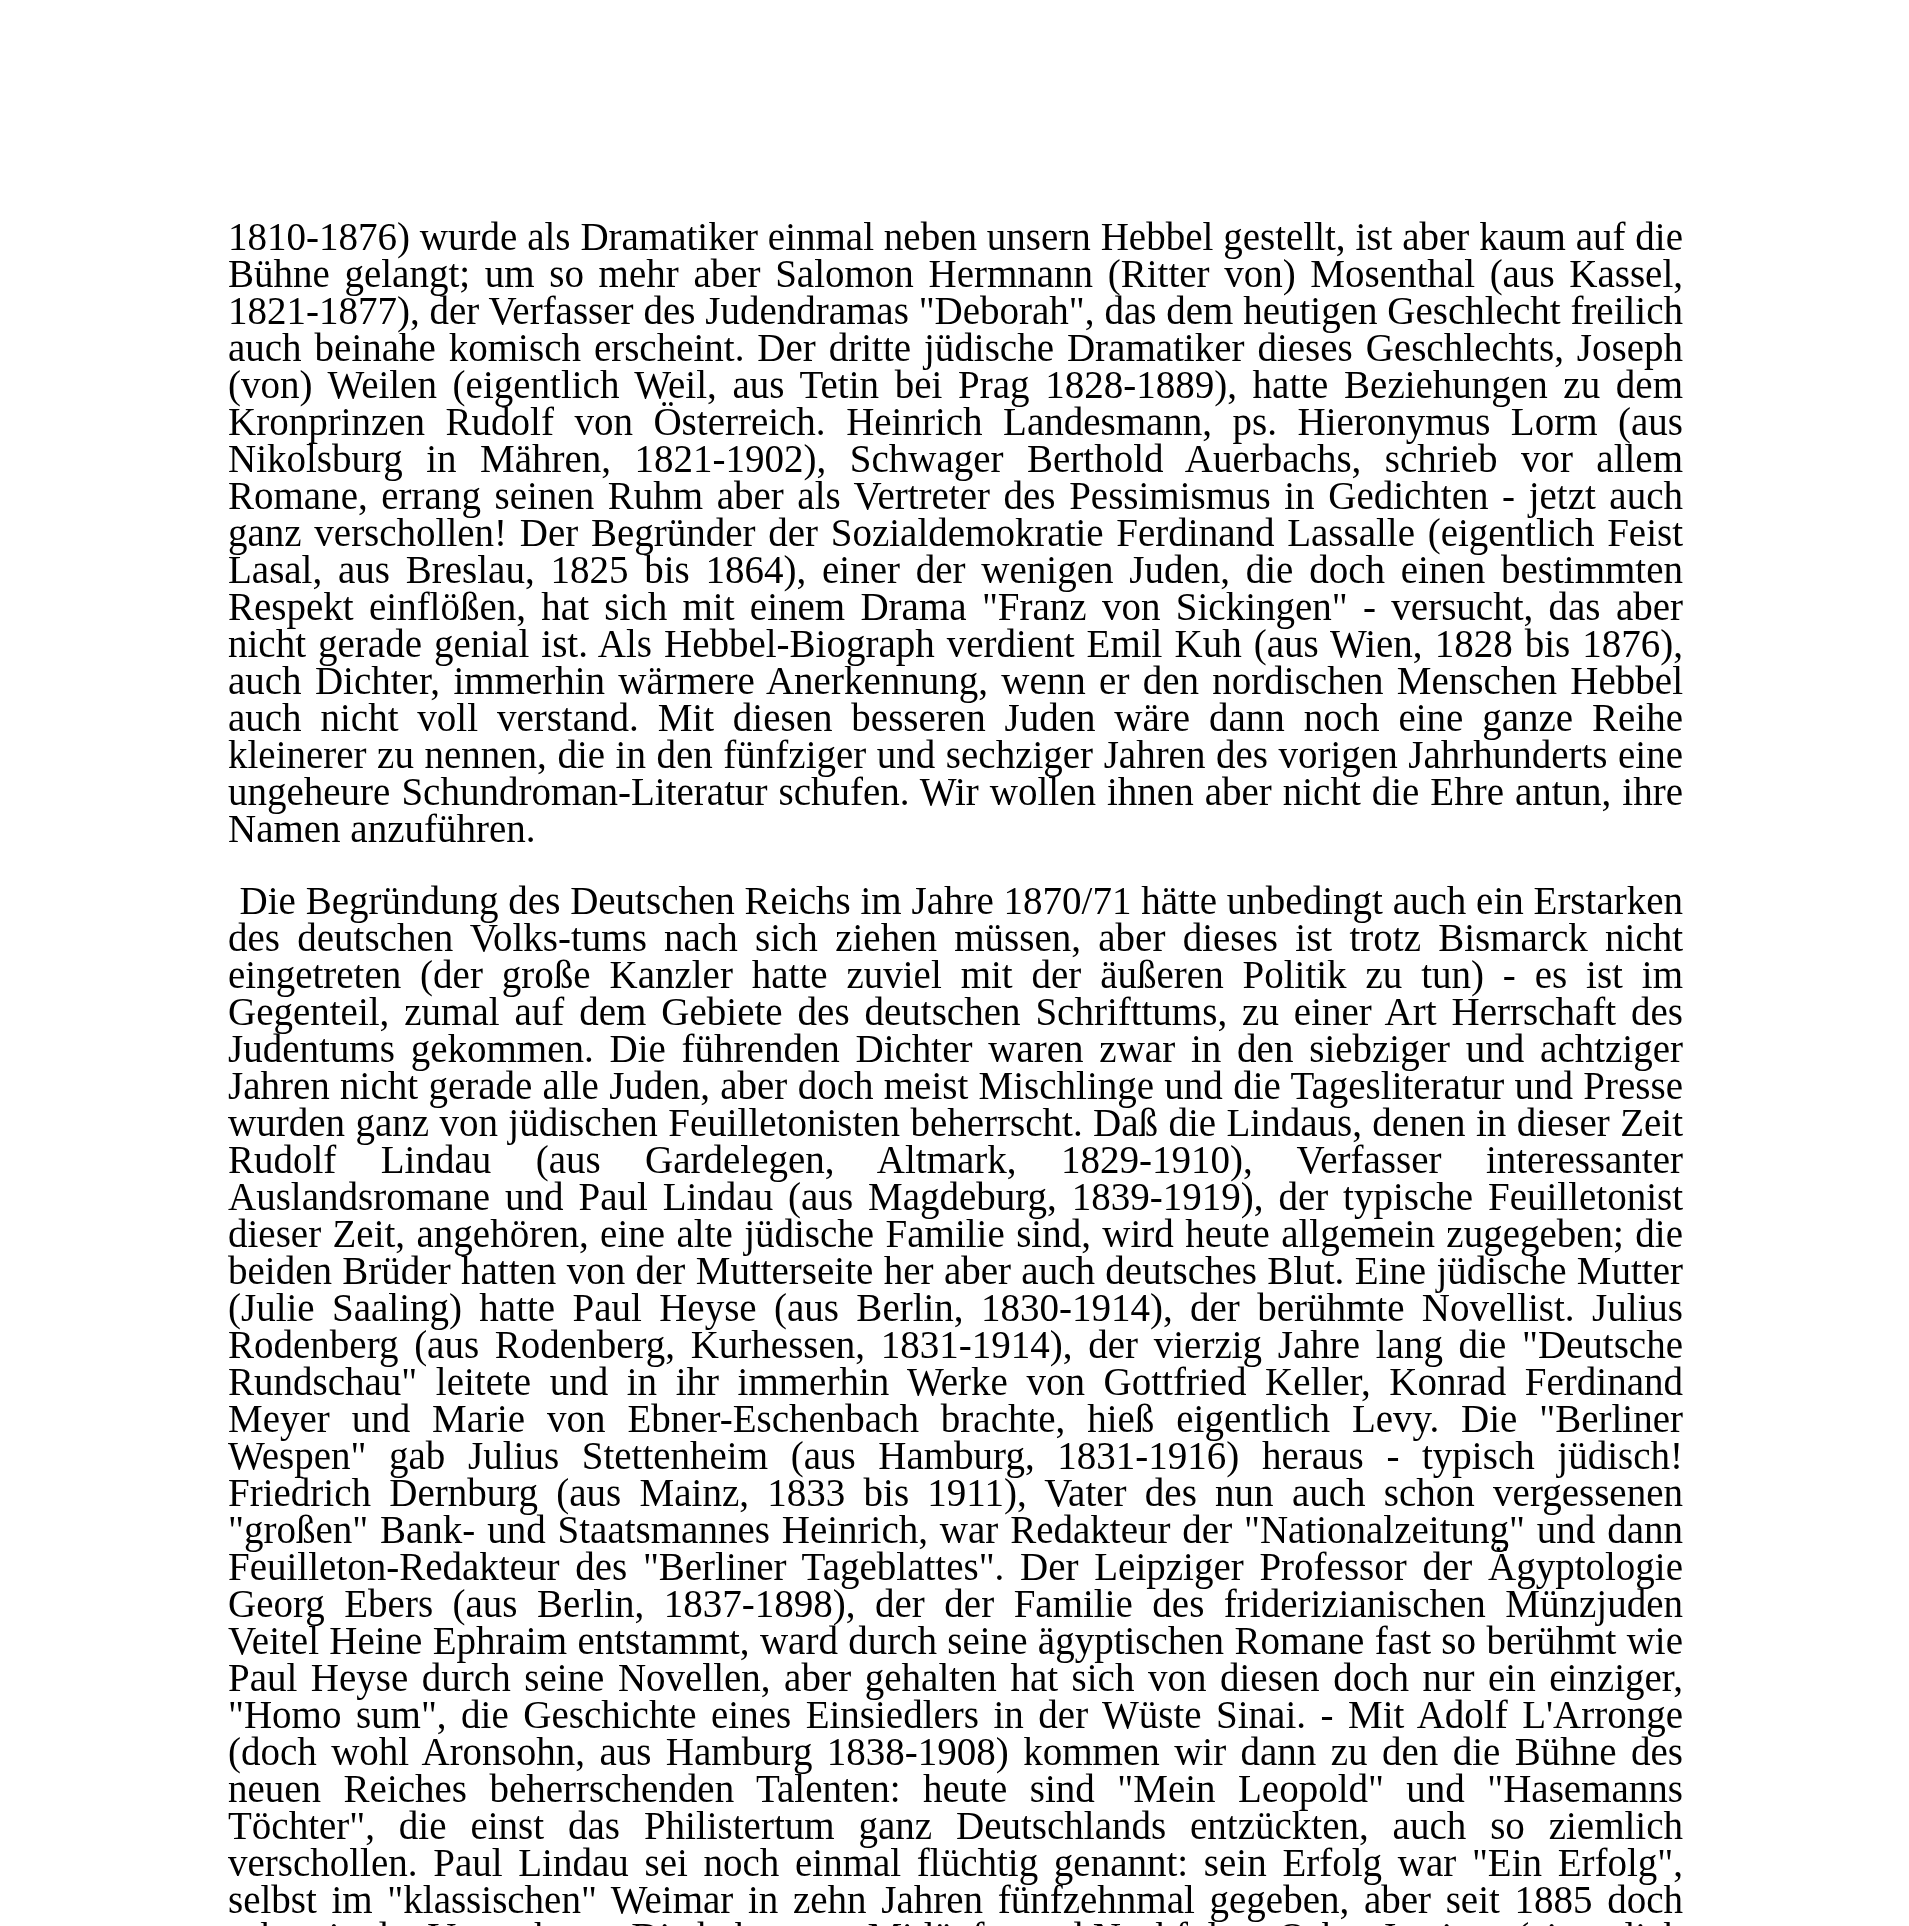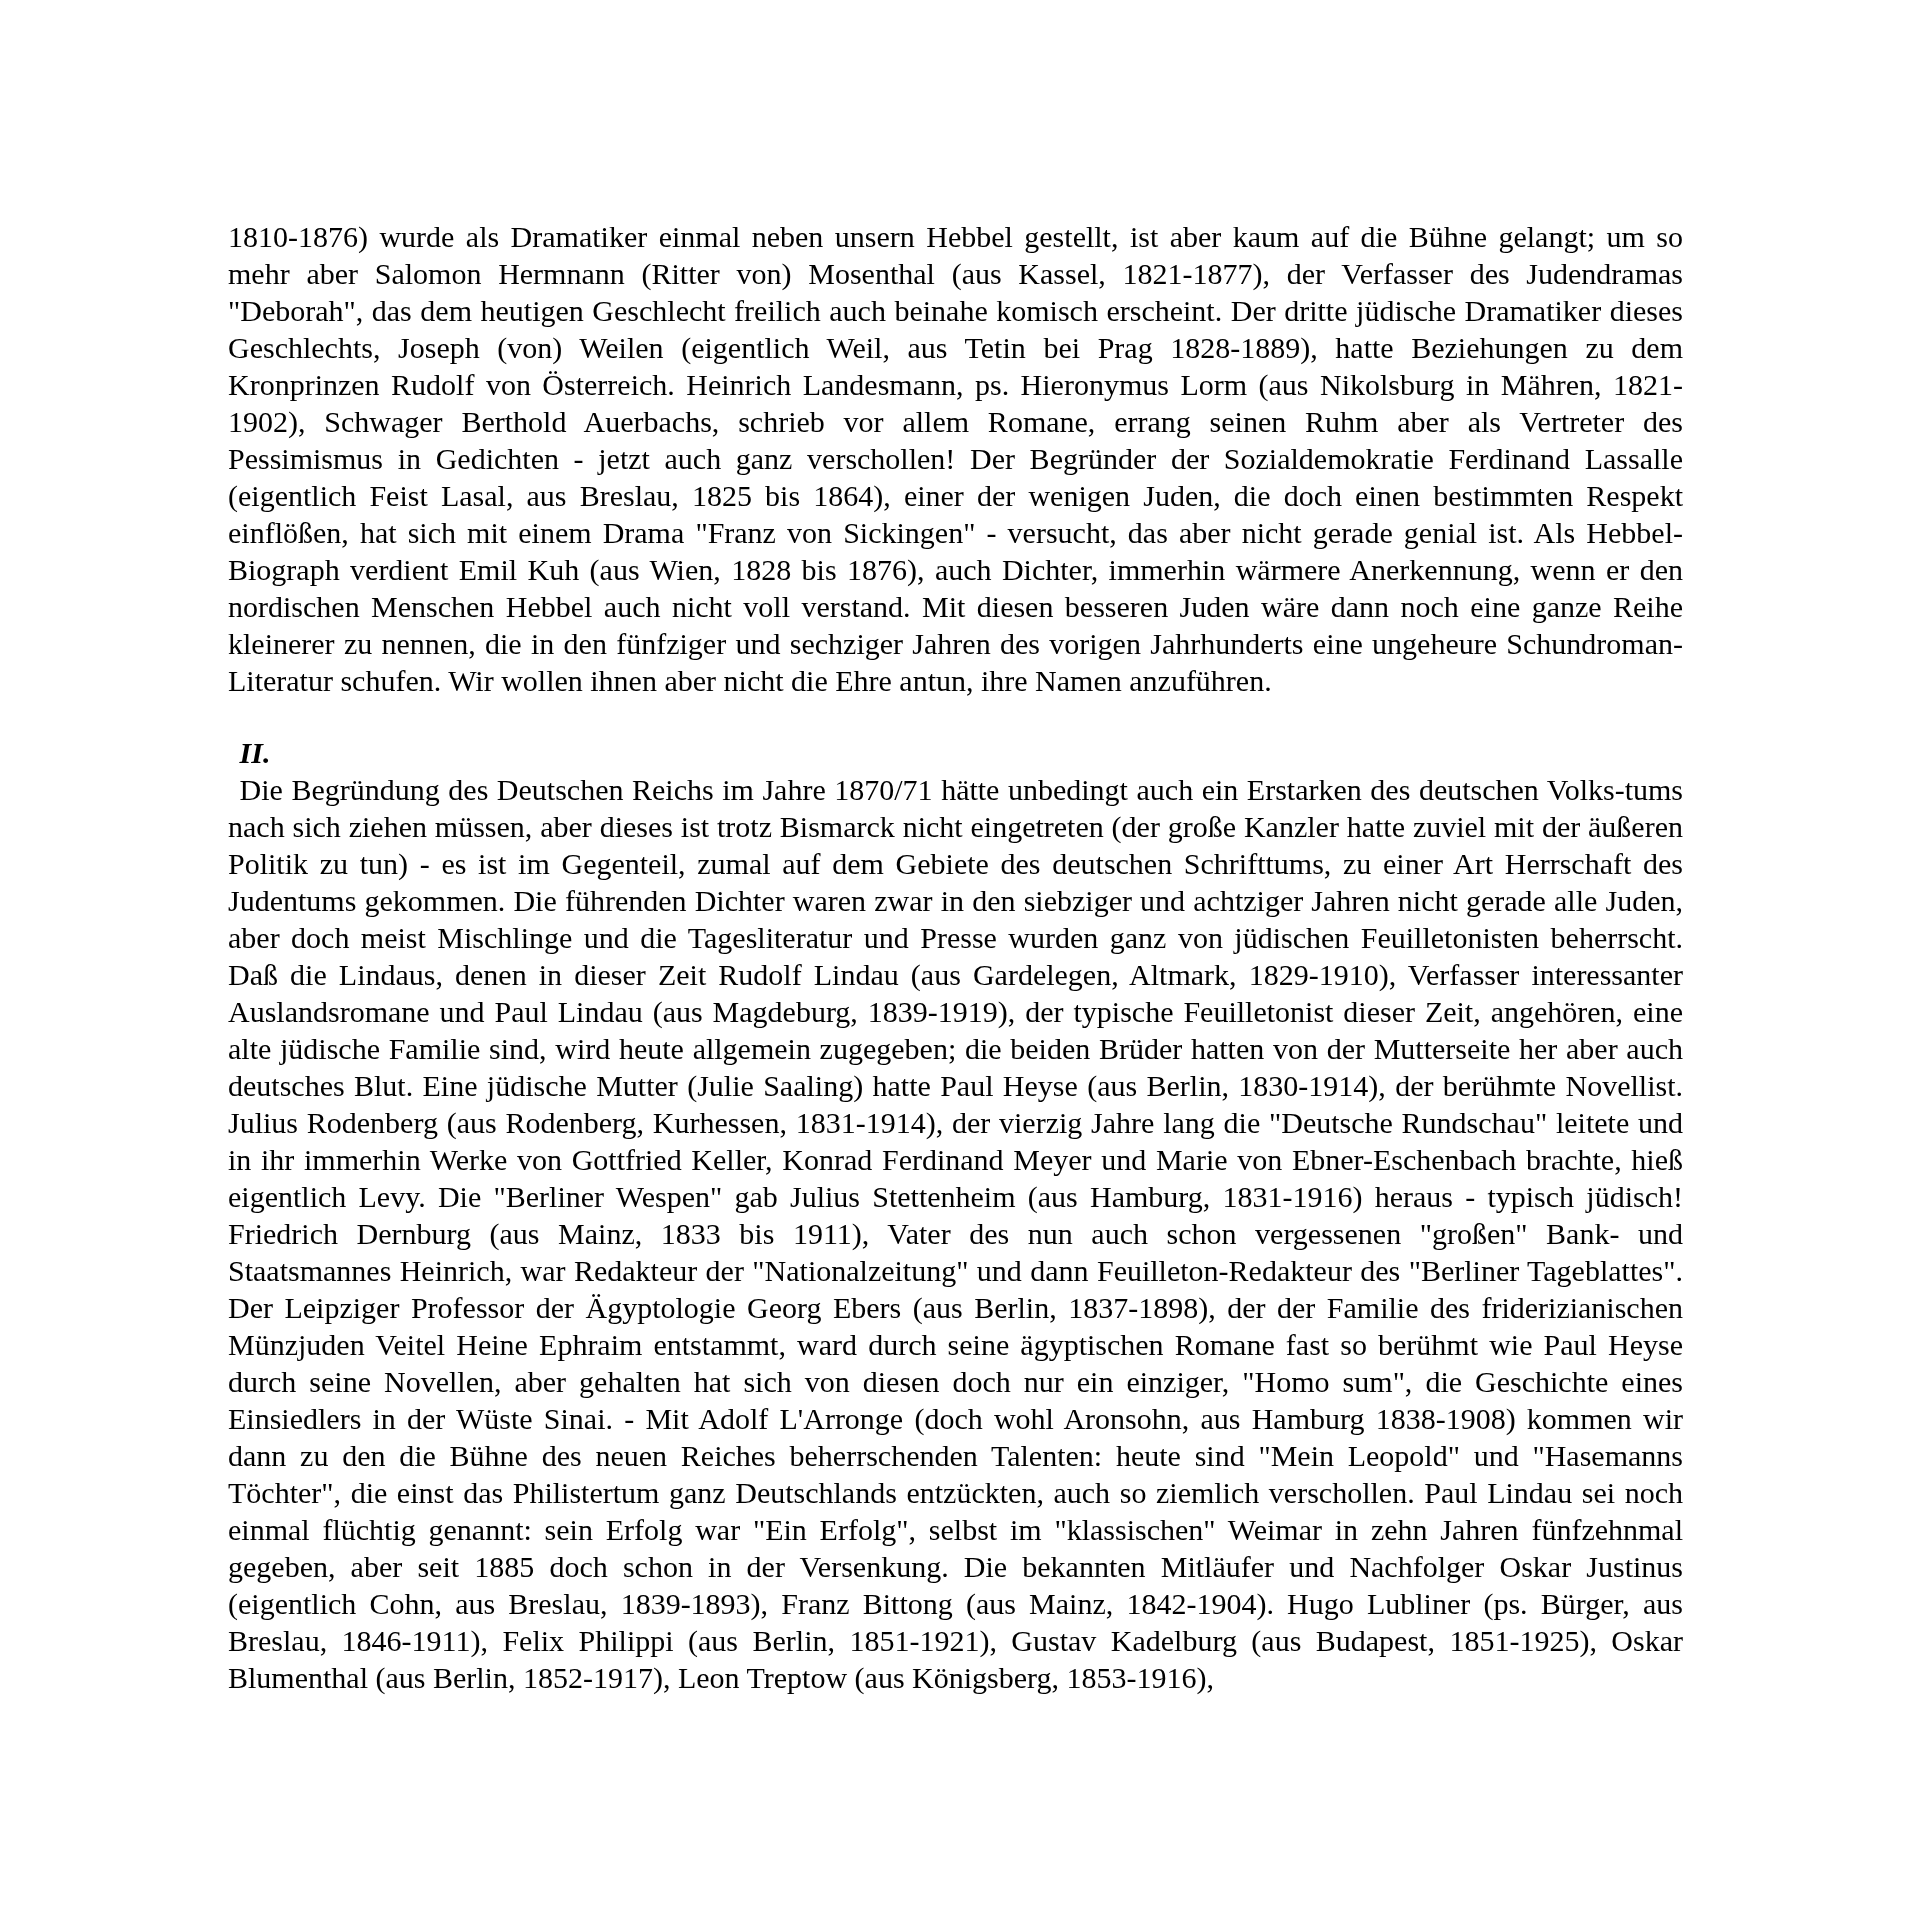--- a/index.html
+++ b/index.html
@@ -29,21 +29,21 @@
   #text-block {
     position: absolute;
     left: 228px;
     top: 218px;
     width: 1455px;
   }
 
   .para {
     margin: 0;
     padding: 0;
-    font-size: 30px;
+    font-size: 39px;
     line-height: 37px;
     text-align: justify;
     text-justify: inter-word;
     hyphens: none;
     -webkit-hyphens: none;
     word-spacing: 0px;
   }
 
   .para.indent {
     text-indent: 11.6px;
@@ -74,21 +74,20 @@
 <body>
 
 <div id="page">
 
   <div id="text-block">
 
     <p class="para">1810-1876) wurde als Dramatiker einmal neben unsern Hebbel gestellt, ist aber kaum auf die Bühne gelangt; um so mehr aber Salomon Hermnann (Ritter von) Mosenthal (aus Kassel, 1821-1877), der Verfasser des Judendramas "Deborah", das dem heutigen Geschlecht freilich auch beinahe komisch erscheint. Der dritte jüdische Dramatiker dieses Geschlechts, Joseph (von) Weilen (eigentlich Weil, aus Tetin bei Prag 1828-1889), hatte Beziehungen zu dem Kronprinzen Rudolf von Österreich. Heinrich Landesmann, ps. Hieronymus Lorm (aus Nikolsburg in Mähren, 1821-1902), Schwager Berthold Auerbachs, schrieb vor allem Romane, errang seinen Ruhm aber als Vertreter des Pessimismus in Gedichten - jetzt auch ganz verschollen! Der Begründer der Sozialdemokratie Ferdinand Lassalle (eigentlich Feist Lasal, aus Breslau, 1825 bis 1864), einer der wenigen Juden, die doch einen bestimmten Respekt einflößen, hat sich mit einem Drama "Franz von Sickingen" - versucht, das aber nicht gerade genial ist. Als Hebbel-Biograph verdient Emil Kuh (aus Wien, 1828 bis 1876), auch Dichter, immerhin wärmere Anerkennung, wenn er den nordischen Menschen Hebbel auch nicht voll verstand. Mit diesen besseren Juden wäre dann noch eine ganze Reihe kleinerer zu nennen, die in den fünfziger und sechziger Jahren des vorigen Jahrhunderts eine ungeheure Schundroman-Literatur schufen. Wir wollen ihnen aber nicht die Ehre antun, ihre Namen anzuführen.</p>
 
     <div class="spacer-before-heading"></div>
 
-    <p class="section-heading">II.</p>
 
     <div class="spacer-after-heading"></div>
 
     <p class="para indent">Die Begründung des Deutschen Reichs im Jahre 1870/71 hätte unbedingt auch ein Erstarken des deutschen Volks-tums nach sich ziehen müssen, aber dieses ist trotz Bismarck nicht eingetreten (der große Kanzler hatte zuviel mit der äußeren Politik zu tun) - es ist im Gegenteil, zumal auf dem Gebiete des deutschen Schrifttums, zu einer Art Herrschaft des Judentums gekommen. Die führenden Dichter waren zwar in den siebziger und achtziger Jahren nicht gerade alle Juden, aber doch meist Mischlinge und die Tagesliteratur und Presse wurden ganz von jüdischen Feuilletonisten beherrscht. Daß die Lindaus, denen in dieser Zeit Rudolf Lindau (aus Gardelegen, Altmark, 1829-1910), Verfasser interessanter Auslandsromane und Paul Lindau (aus Magdeburg, 1839-1919), der typische Feuilletonist dieser Zeit, angehören, eine alte jüdische Familie sind, wird heute allgemein zugegeben; die beiden Brüder hatten von der Mutterseite her aber auch deutsches Blut. Eine jüdische Mutter (Julie Saaling) hatte Paul Heyse (aus Berlin, 1830-1914), der berühmte Novellist. Julius Rodenberg (aus Rodenberg, Kurhessen, 1831-1914), der vierzig Jahre lang die "Deutsche Rundschau" leitete und in ihr immerhin Werke von Gottfried Keller, Konrad Ferdinand Meyer und Marie von Ebner-Eschenbach brachte, hieß eigentlich Levy. Die "Berliner Wespen" gab Julius Stettenheim (aus Hamburg, 1831-1916) heraus - typisch jüdisch! Friedrich Dernburg (aus Mainz, 1833 bis 1911), Vater des nun auch schon vergessenen "großen" Bank- und Staatsmannes Heinrich, war Redakteur der "Nationalzeitung" und dann Feuilleton-Redakteur des "Berliner Tageblattes". Der Leipziger Professor der Ägyptologie Georg Ebers (aus Berlin, 1837-1898), der der Familie des friderizianischen Münzjuden Veitel Heine Ephraim entstammt, ward durch seine ägyptischen Romane fast so berühmt wie Paul Heyse durch seine Novellen, aber gehalten hat sich von diesen doch nur ein einziger, "Homo sum", die Geschichte eines Einsiedlers in der Wüste Sinai. - Mit Adolf L'Arronge (doch wohl Aronsohn, aus Hamburg 1838-1908) kommen wir dann zu den die Bühne des neuen Reiches beherrschenden Talenten: heute sind "Mein Leopold" und "Hasemanns Töchter", die einst das Philistertum ganz Deutschlands entzückten, auch so ziemlich verschollen. Paul Lindau sei noch einmal flüchtig genannt: sein Erfolg war "Ein Erfolg", selbst im "klassischen" Weimar in zehn Jahren fünfzehnmal gegeben, aber seit 1885 doch schon in der Versenkung. Die bekannten Mitläufer und Nachfolger Oskar Justinus (eigentlich Cohn, aus Breslau, 1839-1893), Franz Bittong (aus Mainz, 1842-1904). Hugo Lubliner (ps. Bürger, aus Breslau, 1846-1911), Felix Philippi (aus Berlin, 1851-1921), Gustav Kadelburg (aus Budapest, 1851-1925), Oskar Blumenthal (aus Berlin, 1852-1917), Leon Treptow (aus Königsberg, 1853-1916),</p>
 
   </div>
 
 </div>
 
 

